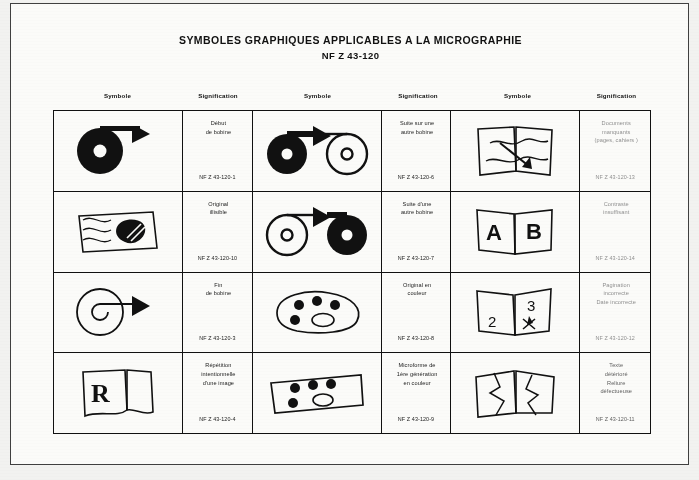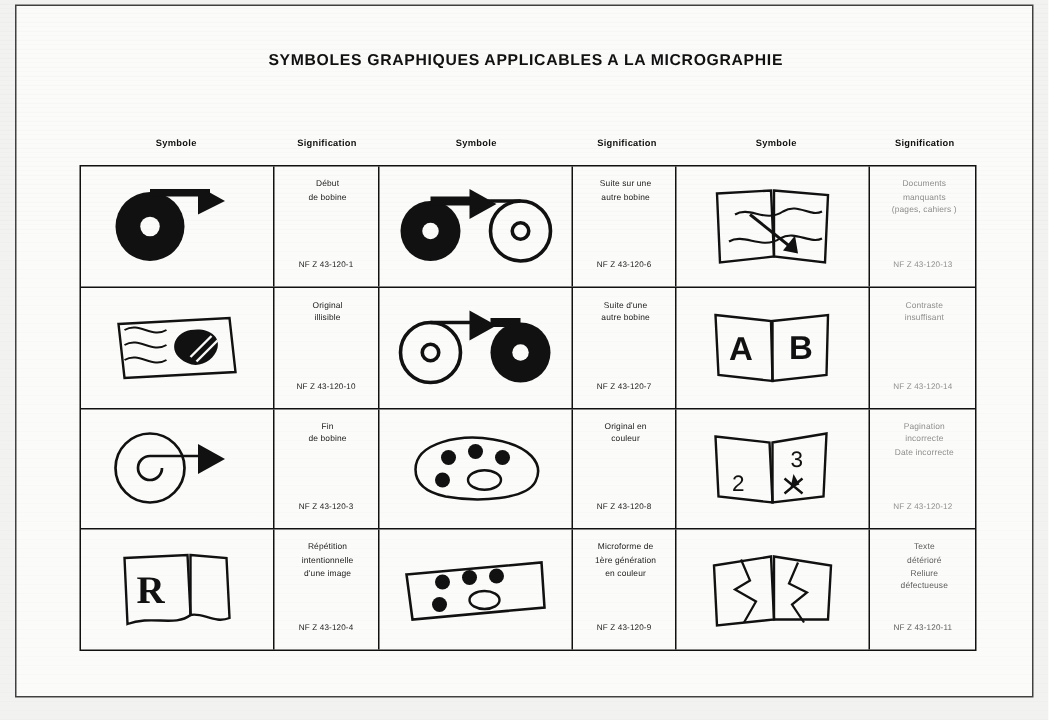--- a/index.html
+++ b/index.html
@@ -141,20 +141,21 @@
   }
 </style>
 </head>
 <body>
 
 <div class="page">
   <div class="sheet">
 
     <div class="title-block">
       <div class="title-line1">SYMBOLES GRAPHIQUES APPLICABLES A LA MICROGRAPHIE</div>
+      <div class="title-line2">NF Z 43-120</div>
     </div>
 
     <div class="col-headers">
       <div class="col-header" style="left:0px;  width:129px;">Symbole</div>
       <div class="col-header" style="left:130px;width:70px;">Signification</div>
       <div class="col-header" style="left:200px;width:129px;">Symbole</div>
       <div class="col-header" style="left:330px;width:70px;">Signification</div>
       <div class="col-header" style="left:400px;width:129px;">Symbole</div>
       <div class="col-header" style="left:529px;width:69px;">Signification</div>
     </div>

